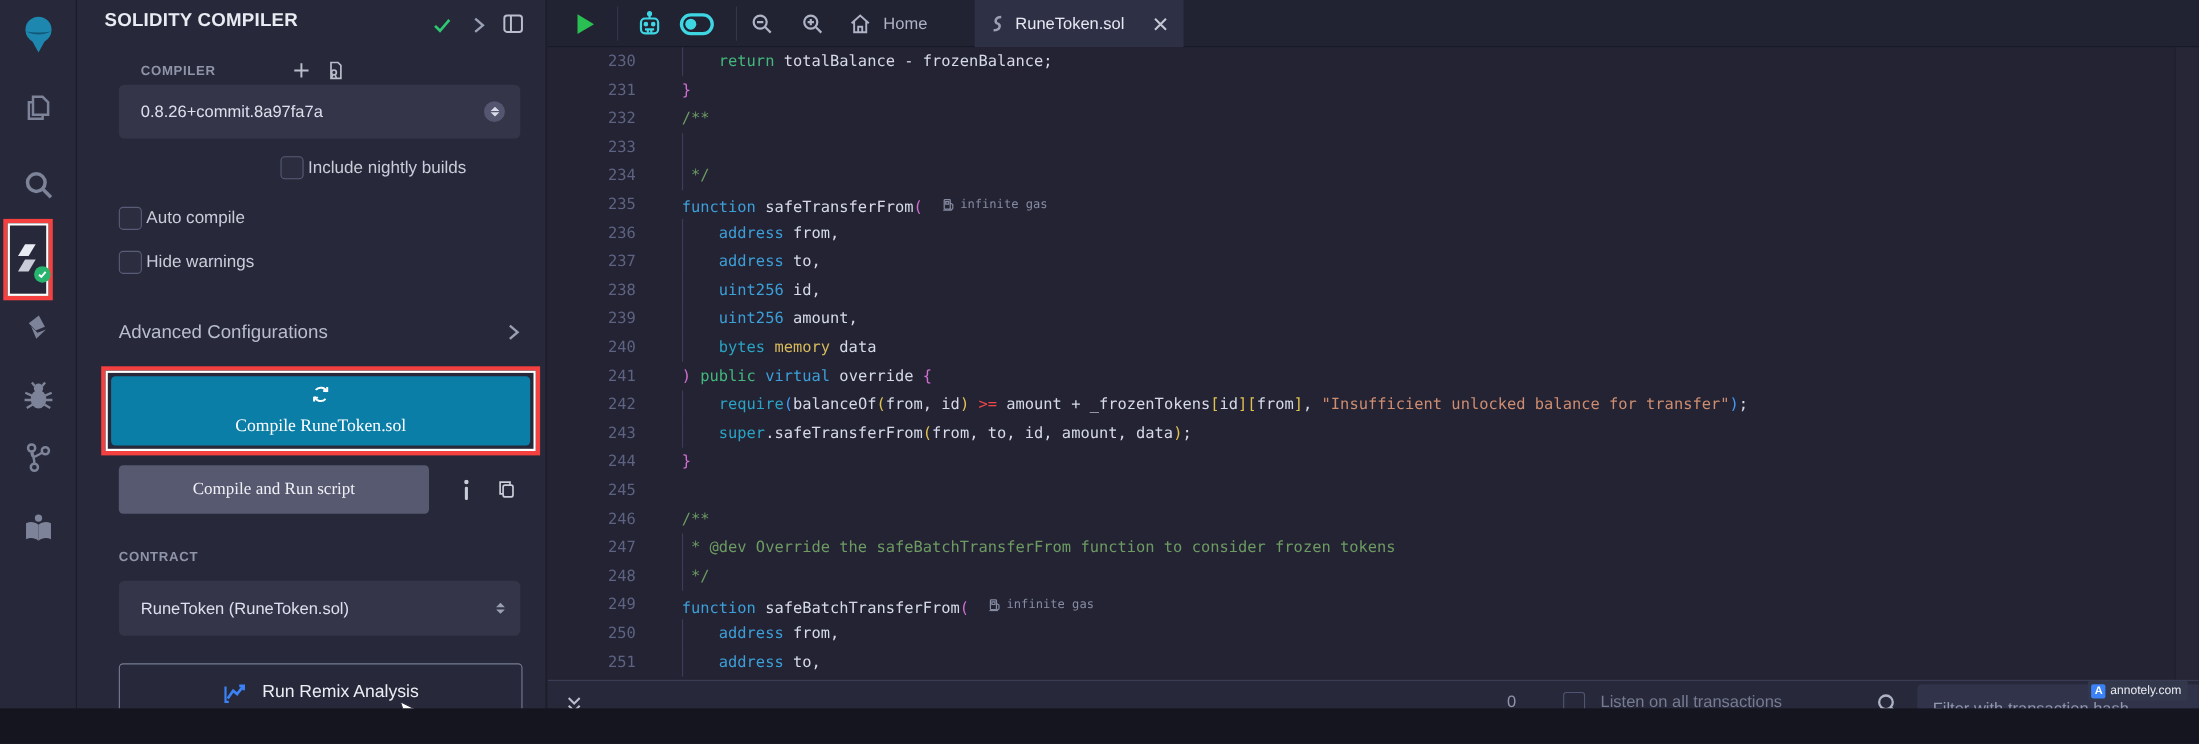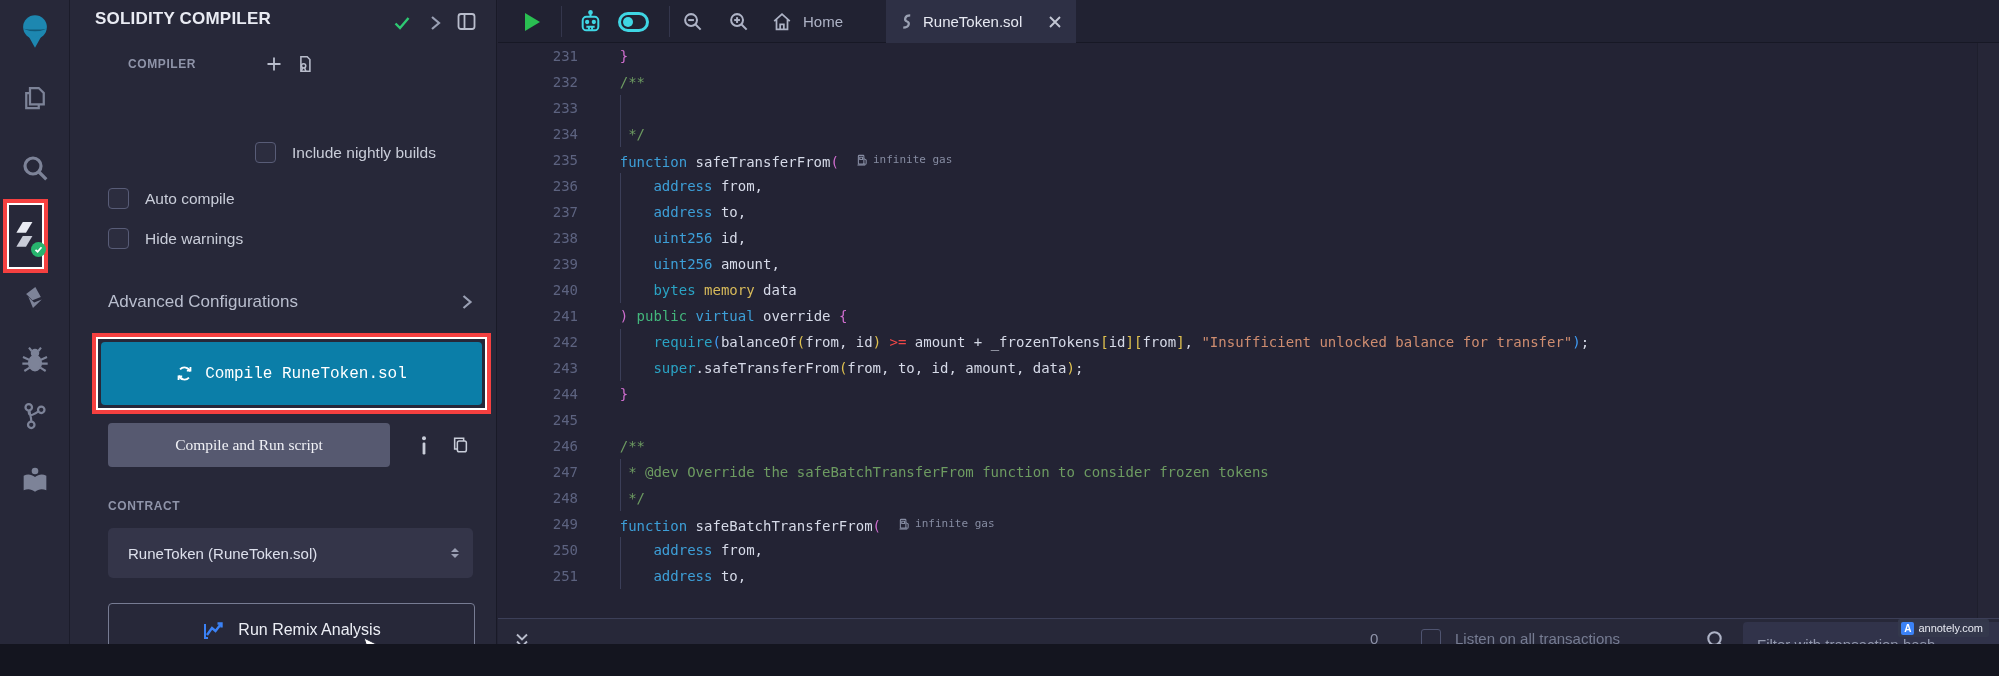--- a/index.html
+++ b/index.html
@@ -33,27 +33,27 @@
   }
   .sel-version { top:77px; height:49px; }
   .sel-contract { top:528px; height:50px; }
   .stepper-circle { margin-left:auto; width:19px; height:19px; border-radius:50%; background:#53566e; display:flex; flex-direction:column; align-items:center; justify-content:center; gap:1px; }
   .tri-up { width:0; height:0; border-left:4px solid transparent; border-right:4px solid transparent; border-bottom:4px solid #d9dce8; }
   .tri-dn { width:0; height:0; border-left:4px solid transparent; border-right:4px solid transparent; border-top:4px solid #d9dce8; }
   .stepper-plain { margin-left:auto; display:flex; flex-direction:column; gap:2px; }
   .stepper-plain .tri-up { border-bottom-color:#9ba0b4; }
   .stepper-plain .tri-dn { border-top-color:#9ba0b4; }
   .cb { width:21px; height:21px; border:1.5px solid #585c77; border-radius:4px; background:#2c2d3f; flex:none; cursor:pointer; }
-  .cb-row { position:absolute; display:flex; align-items:center; gap:16px; font-size:15.5px; color:#c9cdd9;text-align:center; }
+  .cb-row { position:absolute; display:flex; align-items:center; gap:4px; font-size:15.5px; color:#c9cdd9;text-align:center; }
   .adv-row { position:absolute; left:38px; top:292px; width:365px; display:flex; align-items:center; font-size:17px; color:#b9bece; cursor:pointer; }
   .compile-annotate { position:absolute; left:22px; top:333px; width:399px; height:81px; }
   .compile-annotate .annotate-inner { width:100%; height:100%; background:#272839; padding:3px; }
   .btn-compile {
     width:100%; height:100%; background:#0b7ea8; border:none; border-radius:4px; color:#fff;
-    font-size:16px; font-family:Liberation Mono, monospace; display:flex; align-items:center; justify-content:center; gap:12px; cursor:pointer;
+    font-size:16px; font-family:Liberation Serif, serif; display:flex; align-items:center; justify-content:center; gap:12px; cursor:pointer;flex-direction:column;
   }
   .run-row { position:absolute; left:38px; top:423px; display:flex; align-items:center;font-family:Liberation Serif, serif; }
   .btn-gray {
     width:282px; height:44px; background:#565970; border:none; border-radius:4px; color:#f0f1f6;
     font-size:15.5px; font-family:inherit; cursor:pointer;
   }
   .contract-label { position:absolute; left:38px; top:499px; }
   .btn-analysis {
     position:absolute; left:38px; top:603px; width:367px; height:54px; background:transparent;
     border:1px solid #777c93; border-radius:4px; color:#eceef5; font-size:16px; font-family:inherit;
@@ -215,20 +215,27 @@
       </span>
       <span style="margin-left:-8px">
         <svg width="17" height="18" viewBox="0 0 18 20" fill="none" stroke="#b9bdcc" stroke-width="1.7">
             <path d="M5 2 h7 l3 3 v13 h-10 z"></path>
             <circle cx="8" cy="12" r="2.4"></circle>
             <path d="M7 14 l-1.5 4 M9 14 l1.5 4"></path>
           </svg>
       </span>
     </div>
 
+    <div class="select sel-version">
+      <span>0.8.26+commit.8a97fa7a</span>
+      <span class="stepper-circle">
+          <i class="tri-up"></i>
+          <i class="tri-dn"></i>
+        </span>
+    </div>
 
     <div class="cb-row" style="left:185px;top:142px">
       <span class="cb"></span>
       <span>Include nightly builds</span>
     </div>
     <div class="cb-row" style="left:38px;top:188px">
       <span class="cb"></span>
       <span>Auto compile</span>
     </div>
     <div class="cb-row" style="left:38px;top:228px">
@@ -357,20 +364,24 @@
           <svg width="14" height="14" viewBox="0 0 14 14" fill="none" stroke="#c3c7d4" stroke-width="1.9">
               <path d="M2 2 L12 12 M12 2 L2 12"></path>
             </svg>
         </span>
       </div>
     </div>
 
     <div class="editor">
       <div class="code">
           <div class="line">
+            <span class="ln">230</span>
+            <span class="lc"><i class="guide"></i>        <span class="tk-kw2">return</span><span class="tk-pl"> totalBalance - frozenBalance;</span></span>
+          </div>
+          <div class="line">
             <span class="ln">231</span>
             <span class="lc">    <span class="tk-b2">}</span></span>
           </div>
           <div class="line">
             <span class="ln">232</span>
             <span class="lc">    <span class="tk-cm">/**</span></span>
           </div>
           <div class="line">
             <span class="ln">233</span>
             <span class="lc"><i class="guide"></i>     </span>

